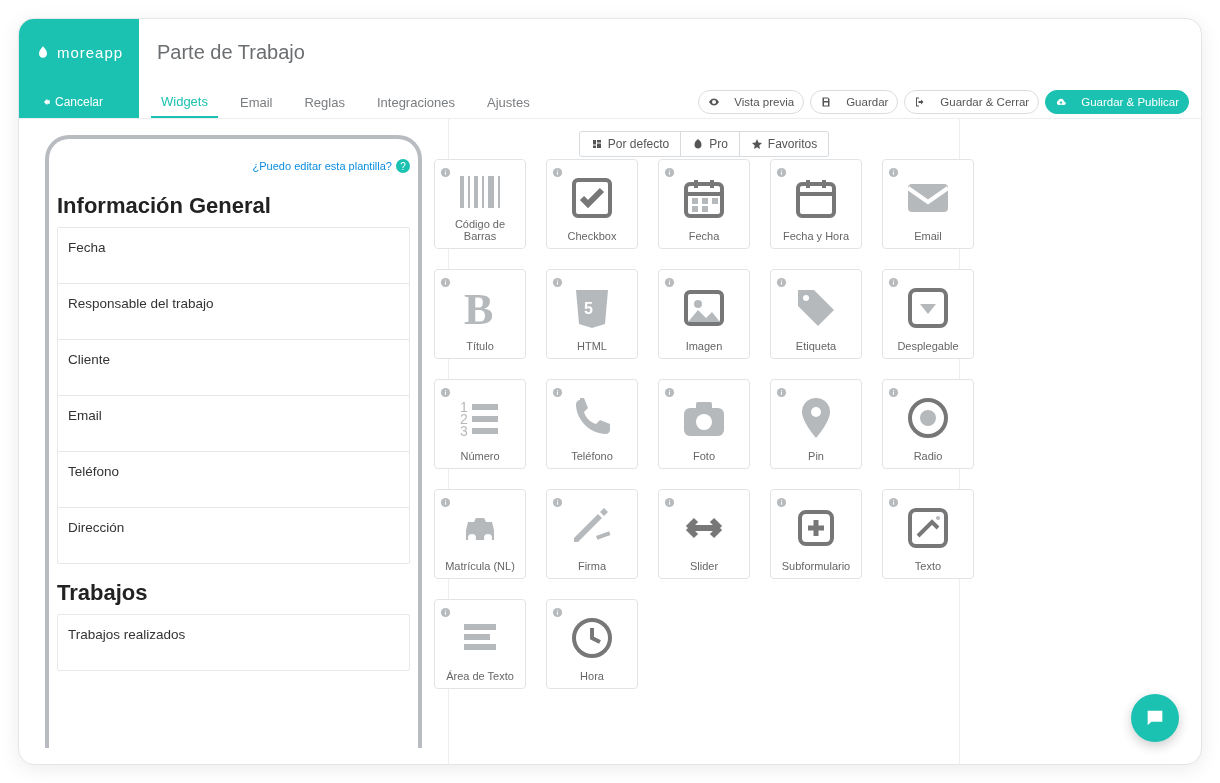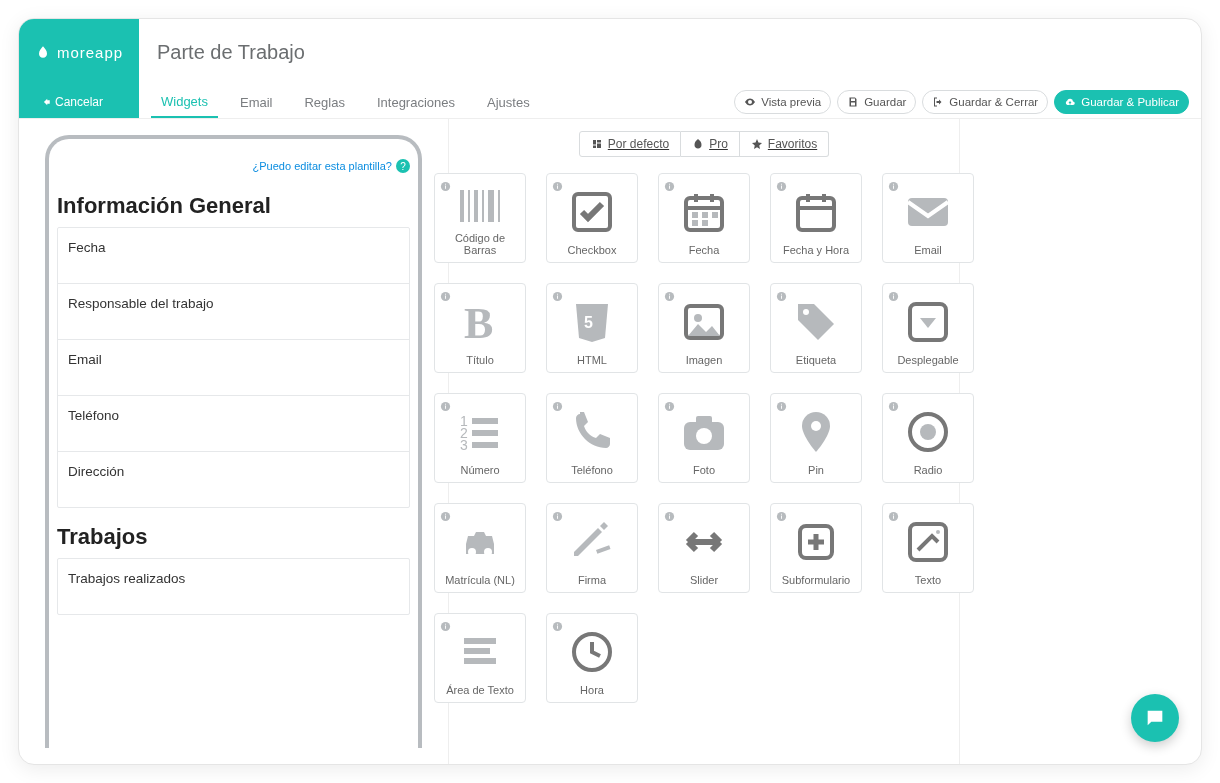--- a/index.html
+++ b/index.html
@@ -13,35 +13,35 @@
   .cancel-row { height: 32px; display:flex; align-items:center; justify-content:flex-start; padding:0 22px; color:#fff; font-size:12px; cursor:pointer;}
   .cancel-row svg{width:10px;height:10px;fill:#fff;margin-right:4px;}
   .top-right { flex:1; display:flex; flex-direction:column;}
   .title-row { flex:1; display:flex; align-items:center; padding:0 18px;}
   .title-row h1{ font-weight:300; color:#6b6e70; font-size:20px;}
   .tabs-row { height: 32px; display:flex; align-items:stretch; padding:0 0 0 12px; border-top:0; position:relative;}
   .tabs { display:flex; gap:12px; align-items:center;}
   .tab { padding: 0 10px; font-size:13px; color:#7a7d80; cursor:pointer; height:100%; display:flex; align-items:center;}
   .tab.active { color:#1bc1b1; border-bottom:2px solid #1bc1b1;}
   .action-btns { margin-left:auto; display:flex; gap:6px; align-items:center; padding-right:12px;}
-  .btn { border:1px solid #d9dcde; background:#fff; color:#555; font-size:11.5px; padding:5px 9px; border-radius:12px; cursor:pointer; display:flex; align-items:center; gap:5px;}
+  .btn { border:1px solid #d9dcde; background:#fff; color:#555; font-size:11.5px; padding:5px 9px; border-radius:12px; cursor:pointer; display:flex; align-items:center; gap:14px;}
   .btn.primary { background:#1bc1b1; color:#fff; border-color:#1bc1b1;}
   .btn svg{width:12px;height:12px;fill:currentColor;}
   .main { display:flex; height: calc(100% - 100px); }
   .preview-col { width: 430px; padding: 16px 26px; overflow:hidden; border-right:1px solid #eee;}
   .phone { border:4px solid #b8bcc0; border-radius:24px 24px 0 0; border-bottom:none; height:100%; overflow:hidden; padding:14px 8px 0; background:#fff;}
   .helplink { text-align:right; font-size:11px; color:#0b8de0; padding:6px 0 14px; display:flex; justify-content:flex-end; align-items:center; gap:4px;}
   .helplink .q{ width:14px;height:14px;border-radius:50%;background:#1bc1b1;color:#fff;font-size:10px;display:inline-flex;align-items:center;justify-content:center;}
   .section-h { font-size:22px; font-weight:700; color:#222; margin:6px 0 8px;}
   .field-list{ border:1px solid #e6e8ea; border-radius:2px; }
   .field { border-bottom:1px solid #e6e8ea; padding:12px 10px 28px; font-size:13.5px; color:#333;}
   .field:last-child{border-bottom:none;}
   .builder-col { flex:1; display:flex; }
   .widgets-area { width: 510px; padding: 12px 8px; }
-  .filter-tabs { display:flex; justify-content:center; margin-bottom:16px;text-decoration:underline;}
+  .filter-tabs { display:flex; justify-content:center; margin-bottom:2px;}
   .filter-tab { border:1px solid #d9dcde; padding:5px 11px; font-size:12px; color:#555; background:#fff; cursor:pointer; display:flex; align-items:center; gap:5px;}
   .filter-tab:first-child{border-radius:3px 0 0 3px;}
   .filter-tab:last-child{border-radius:0 3px 3px 0;}
   .filter-tab:not(:first-child){border-left:none;}
   .filter-tab svg{width:12px;height:12px;fill:#555;}
   .widget-grid { display:grid; grid-template-columns: repeat(5, 92px); gap:20px; justify-content:center;}
   .widget-card { border:1px solid #e1e4e6; border-radius:4px; height:90px; position:relative; display:flex; flex-direction:column; align-items:center; justify-content:flex-end; padding:6px 4px 6px; color:#777; cursor:grab; background:#fff;}
   .widget-card .i { position:absolute; top:4px; left:5px; width:11px;height:11px; }
   .widget-card .i svg{width:11px;height:11px;fill:#b7bbbe;}
   .widget-card .icon { flex:1; display:flex; align-items:center; justify-content:center; width:100%;}
@@ -118,20 +118,21 @@
       <div class="preview-col">
         <div class="phone">
           <div class="helplink">
             <span>¿Puedo editar esta plantilla?</span>
             <span class="q">?</span>
           </div>
           <div class="section-h">Información General</div>
           <div class="field-list">
             <div class="field">Fecha</div>
             <div class="field">Responsable del trabajo</div>
+            <div class="field">Cliente</div>
             <div class="field">Email</div>
             <div class="field">Teléfono</div>
             <div class="field">Dirección</div>
           </div>
           <div class="section-h" style="margin-top:16px">Trabajos</div>
           <div class="field-list">
             <div class="field">Trabajos realizados</div>
           </div>
         </div>
       </div>

